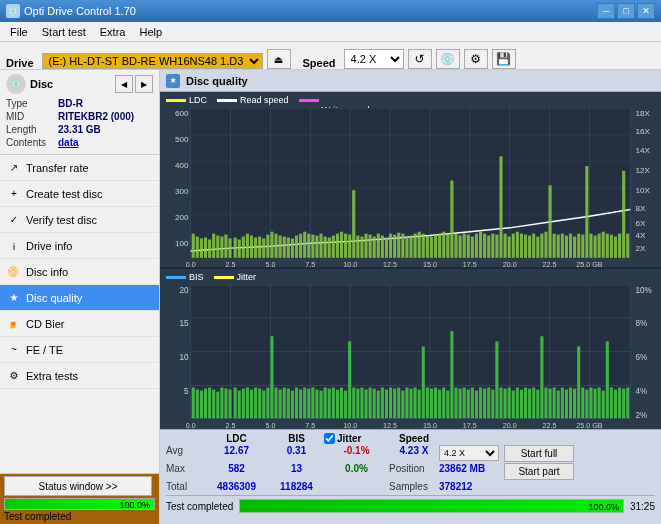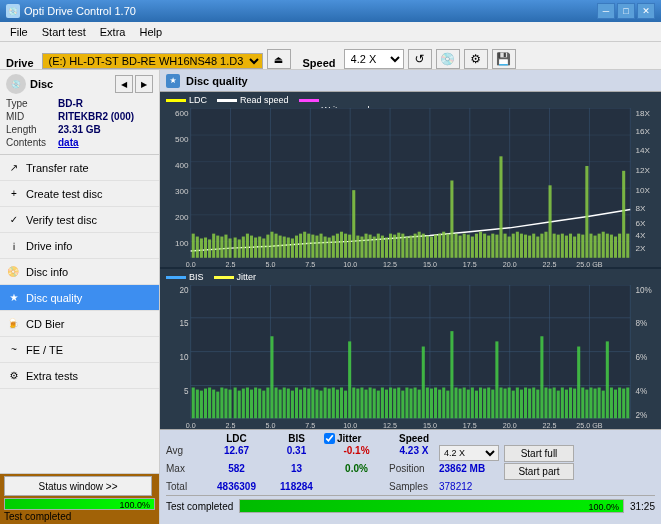--- a/index.html
+++ b/index.html
@@ -764,21 +764,21 @@
         <span style="color:#0000cc; font-weight:bold; font-size:10px;">23862 MB</span>
         <button class="start-btn">Start part</button>
       </div>
 
       <div style="display:grid; grid-template-columns: 38px 65px 55px 65px 50px 65px 70px; font-size:10px; margin-bottom:1px;">
         <span style="color:#333;">Total</span>
         <span style="text-align:center; color:#0000cc; font-weight:bold;">4836309</span>
         <span style="text-align:center; color:#0000cc; font-weight:bold;">118284</span>
         <span></span>
         <span style="color:#333; font-size:10px;">Samples</span>
-        <span style="color:#0000cc; font-weight:normal; font-size:10px;">378212</span>
+        <span style="color:#0000cc; font-weight:bold; font-size:10px;">378212</span>
         <span></span>
       </div>
 
       <div style="display:flex; align-items:center; gap:6px; border-top:1px solid #aaa; padding-top:3px; margin-top:2px;">
         <span style="font-size:10px; color:#000;">Test completed</span>
         <div style="flex:1; height:14px; background:#d0d0d0; border:1px solid #aaa; position:relative;">
           <div style="height:100%; background:linear-gradient(to right,#00bb00,#00ee00); width:100%;"></div>
           <span style="position:absolute;right:4px;top:0;font-size:9px;line-height:14px;color:#000;">100.0%</span>
         </div>
         <span style="font-size:10px; color:#000;">31:25</span>

